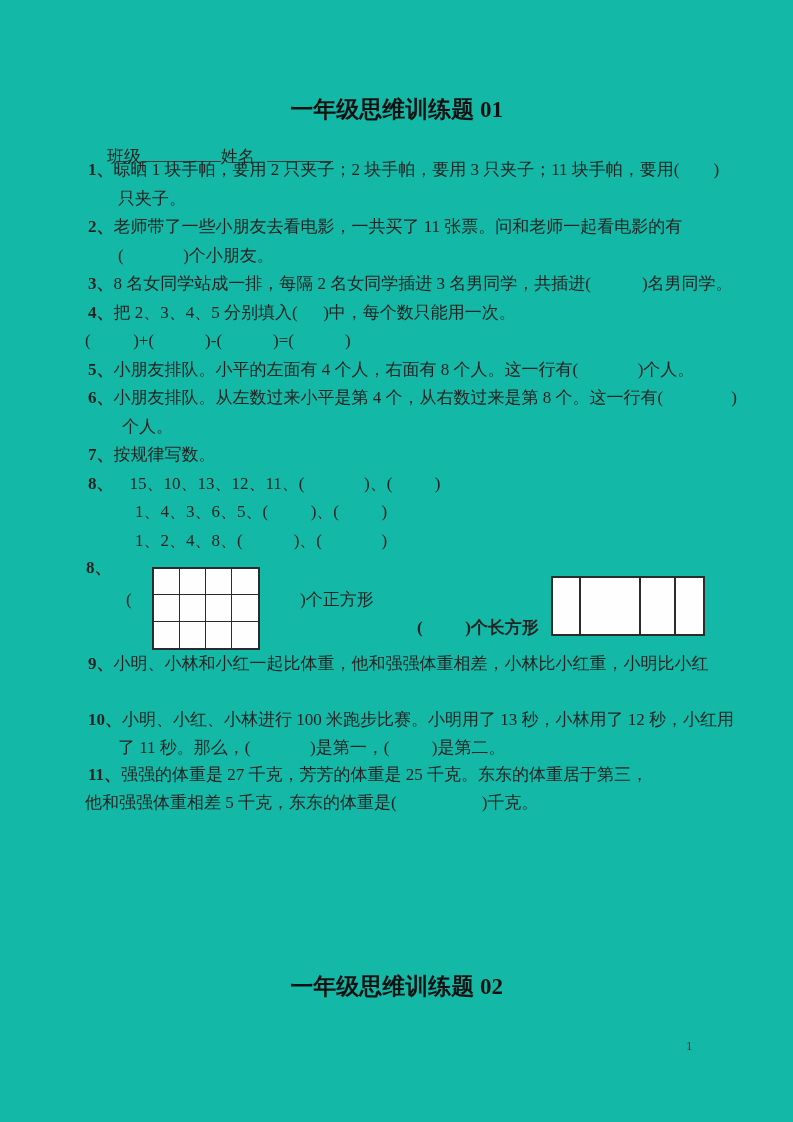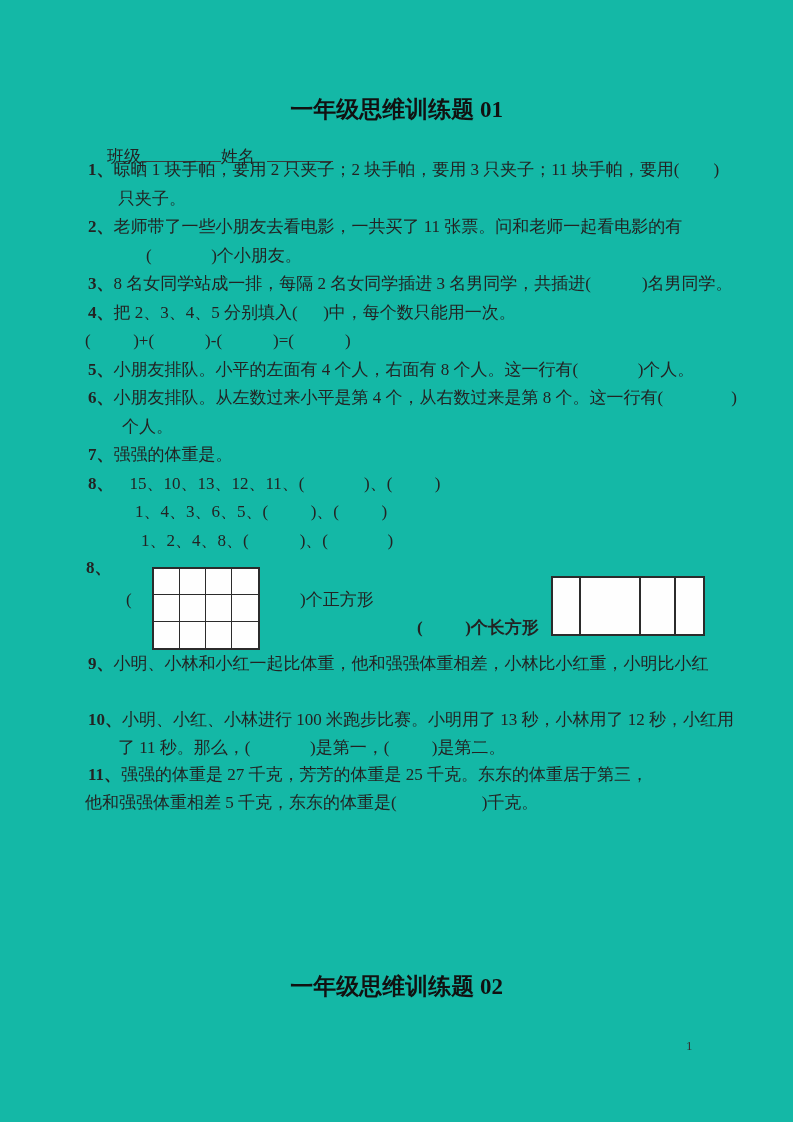--- a/index.html
+++ b/index.html
@@ -78,37 +78,37 @@
   <div class="title" style="top:94px;">一年级思维训练题 01</div>
 
   <div class="line" style="top:126px;left:90px;">
     <span>班级</span><span class="blank w80"></span><span>姓名</span><span class="blank w66"></span>
   </div>
 
   <div class="line" style="top:160px;left:88px;"><span class="qnum">1、</span><span>晾晒 1 块手帕，要用 2 只夹子；2 块手帕，要用 3 只夹子；11 块手帕，要用(        )</span></div>
   <div class="line" style="top:189px;left:118px;"><span>只夹子。</span></div>
 
   <div class="line" style="top:217px;left:88px;"><span class="qnum">2、</span><span>老师带了一些小朋友去看电影，一共买了 11 张票。问和老师一起看电影的有</span></div>
-  <div class="line" style="top:246px;left:118px;margin-left:28px;"><span>(              )个小朋友。</span></div>
+  <div class="line" style="top:246px;left:118px;"><span>(              )个小朋友。</span></div>
 
   <div class="line" style="top:274px;left:88px;"><span class="qnum">3、</span><span>8 名女同学站成一排，每隔 2 名女同学插进 3 名男同学，共插进(            )名男同学。</span></div>
 
   <div class="line" style="top:303px;left:88px;"><span class="qnum">4、</span><span>把 2、3、4、5 分别填入(      )中，每个数只能用一次。</span></div>
   <div class="line" style="top:331px;left:85px;"><span>(          )+(            )-(            )=(            )</span></div>
 
   <div class="line" style="top:360px;left:88px;text-align:right;"><span class="qnum">5、</span><span>小朋友排队。小平的左面有 4 个人，右面有 8 个人。这一行有(              )个人。</span></div>
 
   <div class="line" style="top:388px;left:88px;"><span class="qnum">6、</span><span>小朋友排队。从左数过来小平是第 4 个，从右数过来是第 8 个。这一行有(                )</span></div>
   <div class="line" style="top:417px;left:122px;"><span>个人。</span></div>
 
-  <div class="line" style="top:445px;left:88px;"><span class="qnum">7、</span><span>强强的体重是。</span></div>
+  <div class="line" style="top:445px;left:88px;"><span class="qnum">7、</span><span>按规律写数。</span></div>
 
   <div class="line" style="top:474px;left:88px;"><span class="qnum">8、</span><span class="gap8">15、10、13、12、11、(              )、(          )</span></div>
   <div class="line" style="top:502px;left:135px;"><span>1、4、3、6、5、(          )、(          )</span></div>
-  <div class="line" style="top:531px;left:141px;"><span>1、2、4、8、(            )、(              )</span></div>
+  <div class="line" style="top:531px;left:135px;"><span>1、2、4、8、(            )、(              )</span></div>
 
   <div class="line qnum" style="top:558px;left:86px;">8、</div>
   <div class="line" style="top:590px;left:126px;">(</div>
   <div class="sq-grid">
     <i></i>
       <i></i>
       <i></i>
       <i></i>
       <i></i>
       <i></i>

